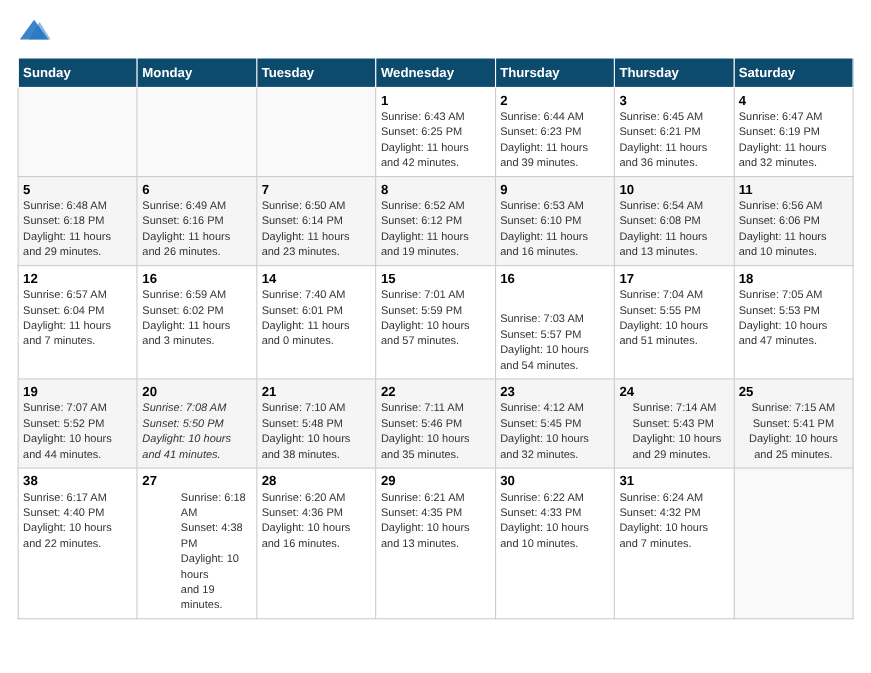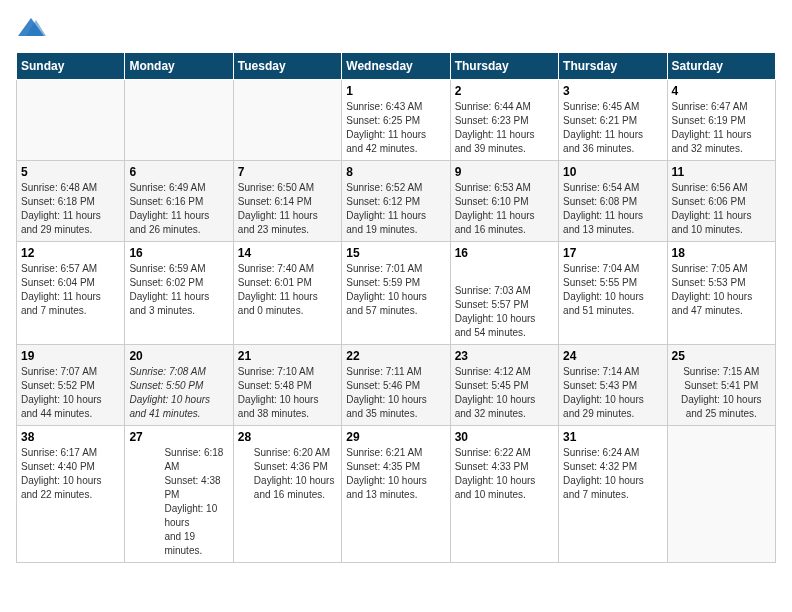--- a/index.html
+++ b/index.html
@@ -275,21 +275,21 @@
         </td>
         <td>
           <div class="day-number">23</div>
           <div class="day-info" style="white-space: pre-line;">Sunrise: 4:12 AM
 Sunset: 5:45 PM
 Daylight: 10 hours
 and 32 minutes.</div>
         </td>
         <td>
           <div class="day-number">24</div>
-          <div class="day-info" style="white-space: pre-line;">Sunrise: 7:14 AM
+          <div class="day-info" style="white-space: pre-line; margin-left: 12px;">Sunrise: 7:14 AM
 Sunset: 5:43 PM
 Daylight: 10 hours
 and 29 minutes.</div>
         </td>
         <td>
           <div class="day-number">25</div>
           <div class="day-info" style="white-space: pre-line; text-align: center;">Sunrise: 7:15 AM
 Sunset: 5:41 PM
 Daylight: 10 hours
 and 25 minutes.</div>
@@ -305,21 +305,21 @@
         </td>
         <td>
           <div class="day-number">27</div>
           <div class="day-info" style="white-space: pre-line; margin-left: 35px;">Sunrise: 6:18 AM
 Sunset: 4:38 PM
 Daylight: 10 hours
 and 19 minutes.</div>
         </td>
         <td>
           <div class="day-number">28</div>
-          <div class="day-info" style="white-space: pre-line; margin-left: 16px;">Sunrise: 6:20 AM
+          <div class="day-info" style="white-space: pre-line;">Sunrise: 6:20 AM
 Sunset: 4:36 PM
 Daylight: 10 hours
 and 16 minutes.</div>
         </td>
         <td>
           <div class="day-number">29</div>
           <div class="day-info" style="white-space: pre-line;">Sunrise: 6:21 AM
 Sunset: 4:35 PM
 Daylight: 10 hours
 and 13 minutes.</div>

